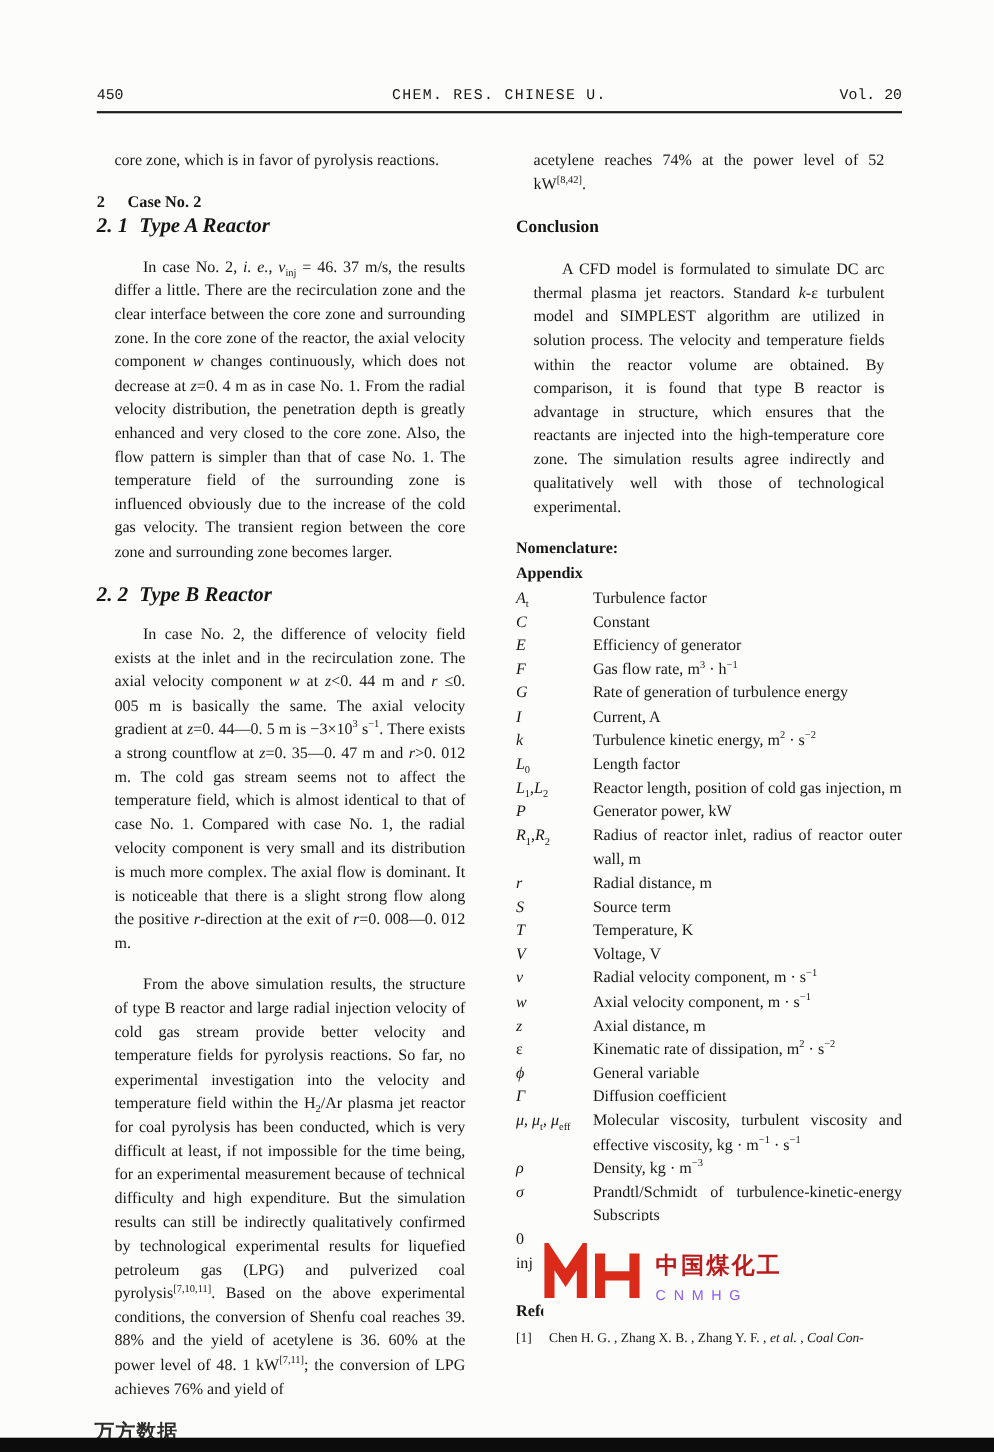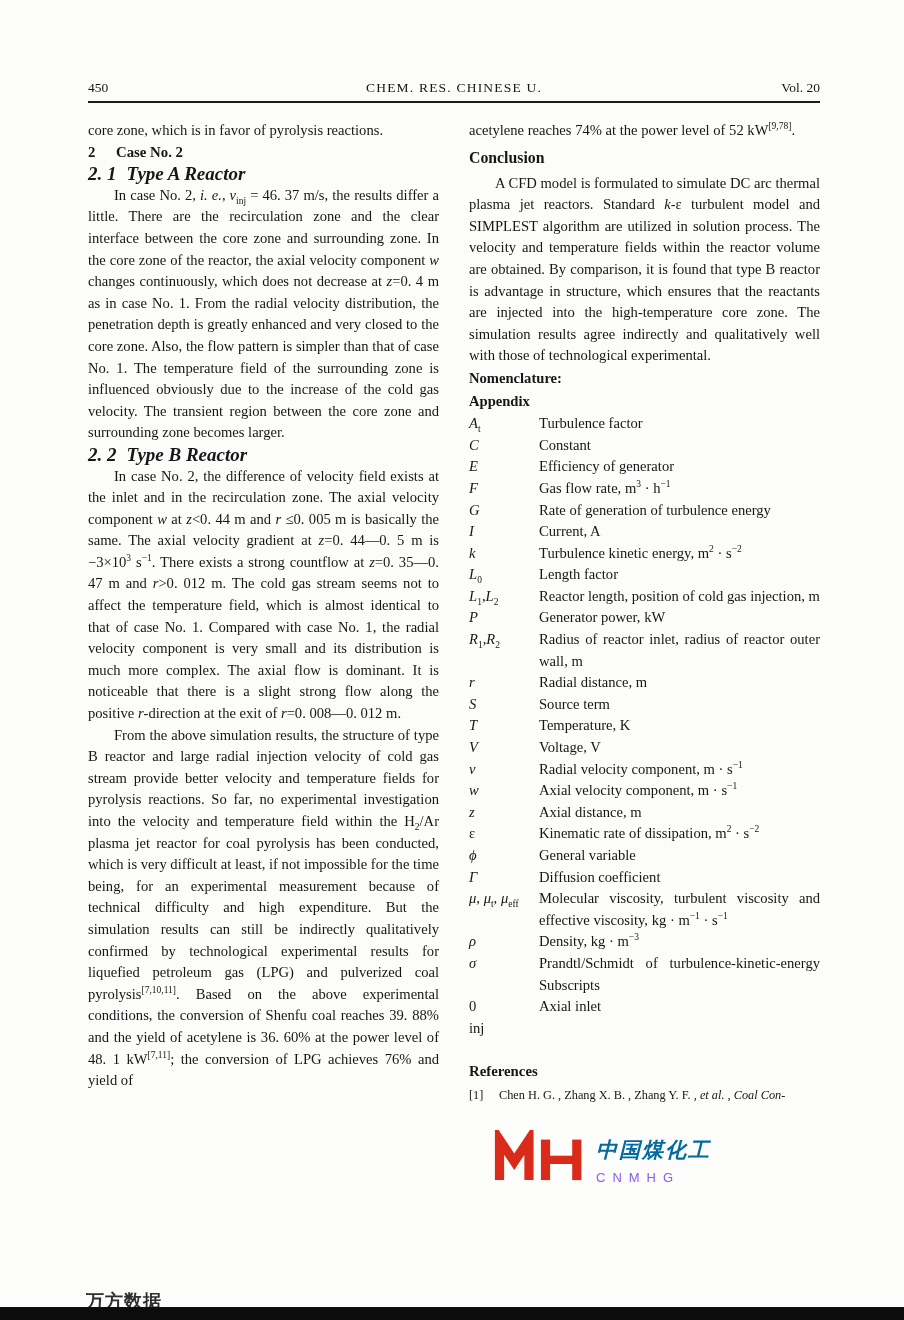--- a/index.html
+++ b/index.html
@@ -9,34 +9,35 @@
     background:#fcfcfa;
     font-family:"Liberation Serif","DejaVu Serif",serif;
     color:#161616;
     overflow:hidden;
     margin:0 auto;
   }
   .page-header{
     position:absolute;top:80px;left:88px;right:84px;
     display:flex;align-items:baseline;
     font-size:13.5px;
+    font-family:Liberation Mono, monospace;
   }
   .page-header .hdr-left{width:90px;text-align:left;}
   .page-header .hdr-center{flex:1;text-align:center;letter-spacing:1.2px;}
   .page-header .hdr-right{width:90px;text-align:right;}
   .header-rule{
     position:absolute;top:101px;left:88px;right:84px;
     border-top:2px solid #1c1c1c;height:0;
   }
   .columns{
     position:absolute;top:120px;left:88px;right:84px;
     display:flex;gap:30px;
   }
   .col{width:351px;font-size:14.6px;line-height:21.6px;text-align:justify;}
-  .body-p{margin:0;}
+  .body-p{margin:16px;}
   .indent{text-indent:26px;}
   .sec-head{font-weight:bold;font-size:14.8px;line-height:21.6px;}
   .sec-num{display:inline-block;min-width:16px;margin-right:12px;}
   .subsec-head{font-weight:bold;font-style:italic;font-size:19px;line-height:21.6px;}
   .subsec-head .sec-num{font-style:italic;margin-right:10px;}
   .concl-head{font-size:15.8px;font-weight:bold;margin:4px 0 3px 0;line-height:24px;text-align:left;}
   .bold-head{font-weight:bold;line-height:21.6px;margin-top:1px;text-align:left;}
   .nom-list{margin-top:1px;}
   .nom-row{display:flex;line-height:21.6px;}
   .nom-sym{flex:none;min-width:64px;padding-right:6px;}
@@ -97,21 +98,21 @@
       <div class="subsec-head">
         <span class="sec-num">2. 2</span><span>Type B Reactor</span>
       </div>
 
       <p class="body-p indent">In case No. 2, the difference of velocity field exists at the inlet and in the recirculation zone. The axial velocity component <i>w</i> at <i>z</i>&lt;0. 44 m and <i>r</i> ≤0. 005 m is basically the same. The axial velocity gradient at <i>z</i>=0. 44—0. 5 m is −3×10<sup>3</sup> s<sup>−1</sup>. There exists a strong countflow at <i>z</i>=0. 35—0. 47 m and <i>r</i>&gt;0. 012 m. The cold gas stream seems not to affect the temperature field, which is almost identical to that of case No. 1. Compared with case No. 1, the radial velocity component is very small and its distribution is much more complex. The axial flow is dominant. It is noticeable that there is a slight strong flow along the positive <i>r</i>-direction at the exit of <i>r</i>=0. 008—0. 012 m.</p>
 
       <p class="body-p indent">From the above simulation results, the structure of type B reactor and large radial injection velocity of cold gas stream provide better velocity and temperature fields for pyrolysis reactions. So far, no experimental investigation into the velocity and temperature field within the H<sub>2</sub>/Ar plasma jet reactor for coal pyrolysis has been conducted, which is very difficult at least, if not impossible for the time being, for an experimental measurement because of technical difficulty and high expenditure. But the simulation results can still be indirectly qualitatively confirmed by technological experimental results for liquefied petroleum gas (LPG) and pulverized coal pyrolysis<sup>[7,10,11]</sup>. Based on the above experimental conditions, the conversion of Shenfu coal reaches 39. 88% and the yield of acetylene is 36. 60% at the power level of 48. 1 kW<sup>[7,11]</sup>; the conversion of LPG achieves 76% and yield of</p>
     </div>
 
     <div class="col">
-      <p class="body-p">acetylene reaches 74% at the power level of 52 kW<sup>[9,78]</sup>.</p>
+      <p class="body-p">acetylene reaches 74% at the power level of 52 kW<sup>[8,42]</sup>.</p>
 
       <h2 class="concl-head">Conclusion</h2>
 
       <p class="body-p indent">A CFD model is formulated to simulate DC arc thermal plasma jet reactors. Standard <i>k</i>-ε turbulent model and SIMPLEST algorithm are utilized in solution process. The velocity and temperature fields within the reactor volume are obtained. By comparison, it is found that type B reactor is advantage in structure, which ensures that the reactants are injected into the high-temperature core zone. The simulation results agree indirectly and qualitatively well with those of technological experimental.</p>
 
       <div class="bold-head">Nomenclature:</div>
       <div class="bold-head">Appendix</div>
 
       <div class="nom-list">
 
@@ -262,21 +263,21 @@
   <div class="watermark">
     <span class="wm-logo">
       <svg width="92" height="56" viewBox="0 0 100 56" xmlns="http://www.w3.org/2000/svg">
         <path d="M6 52 V8 L22 32 L38 8 V52" stroke="#d92a1a" stroke-width="10" fill="none"></path>
         <path d="M56 8 V52" stroke="#d92a1a" stroke-width="10" fill="none"></path>
         <path d="M90 8 V52" stroke="#d92a1a" stroke-width="10" fill="none"></path>
         <path d="M56 30 H90" stroke="#d92a1a" stroke-width="9" fill="none"></path>
       </svg>
     </span>
     <span class="wm-texts">
-      <span class="wm-cjk" style="color:#0369a1;font-style:italic;">中国煤化工</span>
+      <span class="wm-cjk" style="color:#b91c1c;">中国煤化工</span>
       <span class="wm-latin" style="color:#8b5cf6;">CNMHG</span>
     </span>
   </div>
 
   <div class="footer-wanfang">万方数据</div>
 
   <div class="bottom-bar"></div>
 
 </div>
 

